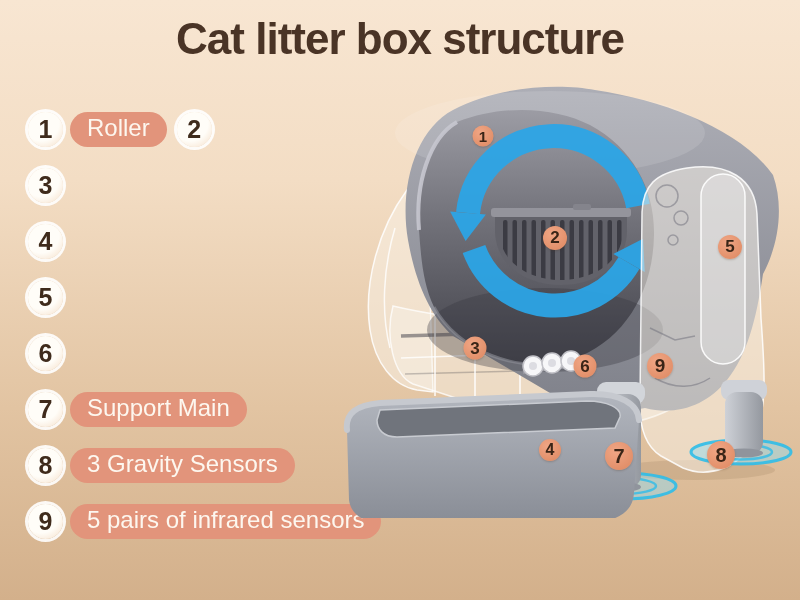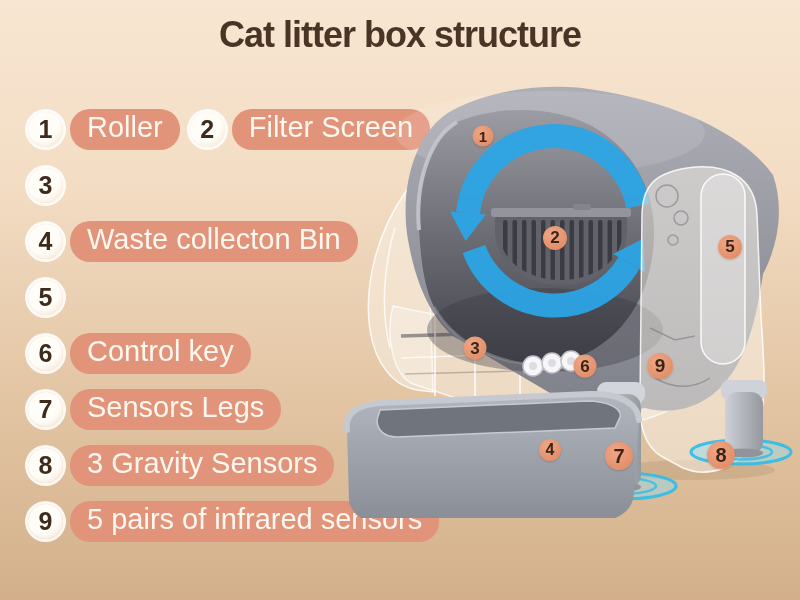--- a/index.html
+++ b/index.html
@@ -1,31 +1,31 @@
 <!DOCTYPE html>
 <html style="--bg-top: #f8e6d2; --bg-bottom: #d3b08b; --title: #4a3426; --pill: #e2947b; --pill-text: #fdf7ef; --badge: #e28f69; --badge-text: #3a2517;"><head>
 <meta charset="utf-8">
 <style>
   html,body{margin:0;padding:0;}
   body{width:800px;height:600px;overflow:hidden;font-family:"Liberation Sans",sans-serif;}
   .stage{position:relative;width:800px;height:600px;
     background:linear-gradient(180deg,var(--bg-top,#f8e6d2) 0%,#f3ddc4 30%,#e2c4a2 68%,var(--bg-bottom,#d3b08b) 100%);}
   h1.title{position:absolute;left:0;top:14px;width:800px;margin:0;text-align:center;
-    font-size:36px;font-weight:800;letter-spacing:-1px;color:var(--title,#4a3426);}
+    font-size:44px;font-weight:800;letter-spacing:-1px;color:var(--title,#4a3426);}
   
   .legend{position:absolute;left:28px;top:111px;}
   .legend-row{display:flex;align-items:center;height:37px;margin-bottom:19px;}
   .legend-item{display:flex;align-items:center;margin-right:10px;}
   .num-circle{width:35px;height:35px;border-radius:50%;flex:0 0 35px;
     background:radial-gradient(circle at 38% 32%,#fffdf8 55%,#f4ddc6 100%);
     box-shadow:0 0 0 3px rgba(255,255,255,.9),0 1px 3px rgba(90,60,30,.15);
     display:flex;align-items:center;justify-content:center;
     color:#3f2b1c;font-size:25px;font-weight:700;}
   .pill{margin-left:7px;background:var(--pill,#e2947b);color:var(--pill-text,#fdf7ef);
-    border-radius:20px;padding:2px 17px 5px;font-size:29px;font-weight:500;
+    border-radius:20px;padding:2px 17px 5px;font-size:24px;font-weight:500;
     line-height:1.15;white-space:nowrap;}
   
   .badge{position:absolute;transform:translate(-50%,-50%);border-radius:50%;
     background:radial-gradient(circle at 38% 32%,#f0a685,var(--badge,#e28f69) 75%);
     color:var(--badge-text,#3a2517);font-weight:700;display:flex;align-items:center;
     justify-content:center;box-shadow:0 1px 2px rgba(80,50,30,.25);}
   svg.diagram{position:absolute;left:335px;top:78px;}
 </style>
 </head>
 <body>
@@ -34,49 +34,46 @@
   <h1 class="title">Cat litter box structure</h1>
 
   <div class="legend" id="legend">
       <div class="legend-row">
         <div class="legend-item">
           <span class="num-circle">1</span>
           <span class="pill">Roller</span>
         </div>
         <div class="legend-item">
           <span class="num-circle">2</span>
-          <span class="pill">Filter Screen</span>
         </div>
       </div>
       <div class="legend-row">
         <div class="legend-item">
           <span class="num-circle">3</span>
         </div>
       </div>
       <div class="legend-row">
         <div class="legend-item">
           <span class="num-circle">4</span>
-          <span class="pill">Waste collecton Bin</span>
         </div>
       </div>
       <div class="legend-row">
         <div class="legend-item">
           <span class="num-circle">5</span>
         </div>
       </div>
       <div class="legend-row">
         <div class="legend-item">
           <span class="num-circle">6</span>
-          <span class="pill">Control key</span>
         </div>
       </div>
       <div class="legend-row">
         <div class="legend-item">
           <span class="num-circle">7</span>
-          <span class="pill">Sensors Legs</span>
+          <span class="pill">Support Main</span>
         </div>
       </div>
       <div class="legend-row">
         <div class="legend-item">
           <span class="num-circle">8</span>
           <span class="pill">3 Gravity Sensors</span>
         </div>
       </div>
       <div class="legend-row">
         <div class="legend-item">

